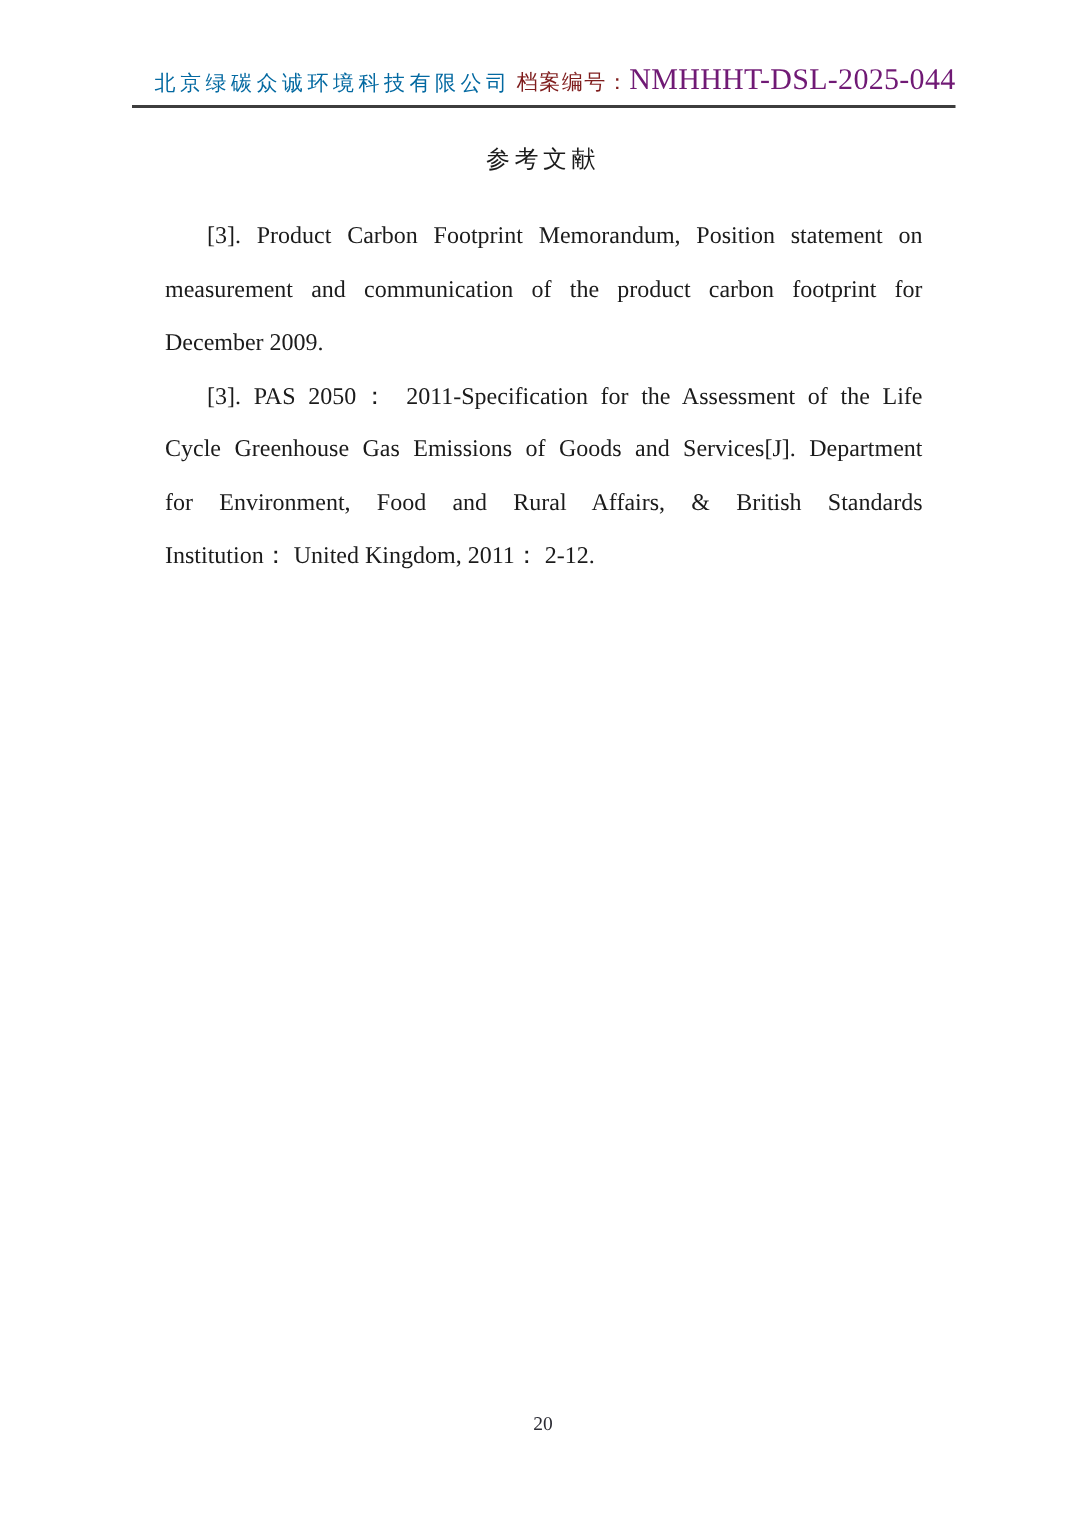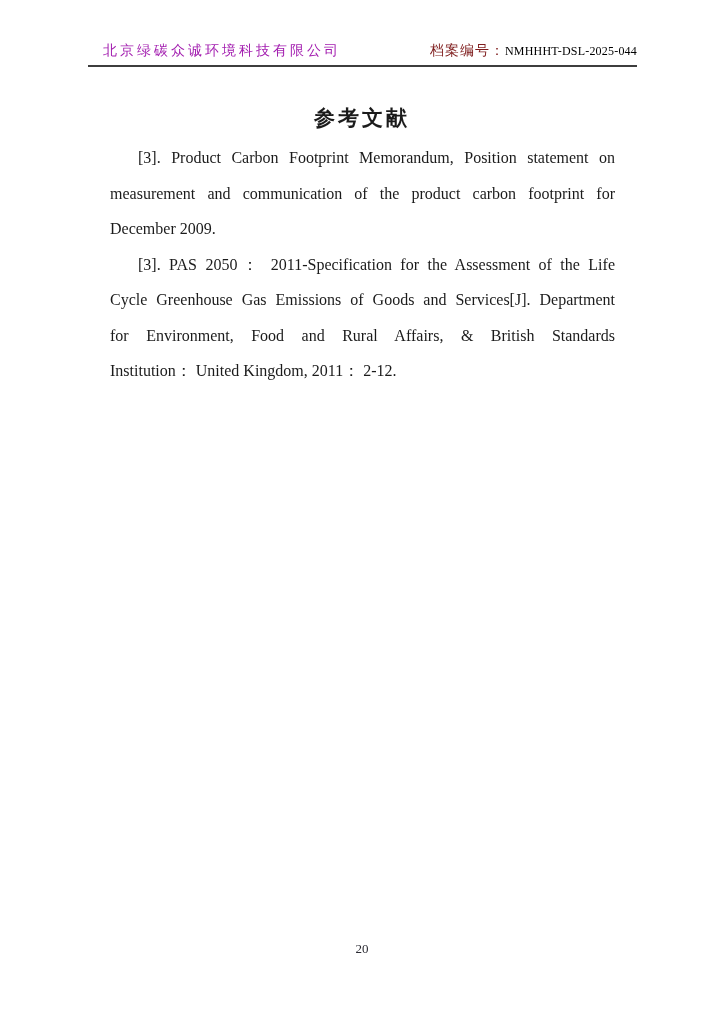--- a/index.html
+++ b/index.html
@@ -23,45 +23,45 @@
     width: 549px;
     display: flex;
     justify-content: space-between;
     align-items: flex-end;
     padding-bottom: 5px;
     border-bottom: 2px solid #3d3d3d;
   }
   .header-company {
     font-size: 14px;
     letter-spacing: 3px;
-    color: #a21caf;
+    color: #0369a1;
     padding-left: 15px;
     white-space: nowrap;
   }
   .header-doc {
     font-size: 14px;
     white-space: nowrap;
   }
   .header-doc .doc-label {
     color: #7f1d1d;
     letter-spacing: 1px;
   }
   .header-doc .doc-number {
-    color: #000000;
-    font-size: 12px;
+    color: #701a75;
+    font-size: 20px;
     letter-spacing: 0.2px;
   }
   
   .doc-title {
     position: absolute;
-    left: 0; top: 104px;
+    left: 0; top: 96px;
     width: 724px;
     text-align: center;
-    font-size: 21px;
-    font-weight: bold;
+    font-size: 16px;
+    font-weight: normal;
     color: #1b1b1b;
     letter-spacing: 3px;
   }
   
   .content {
     position: absolute;
     left: 110px; top: 140px;
     width: 505px;
     font-size: 16px;
     color: #1b1b1b;

